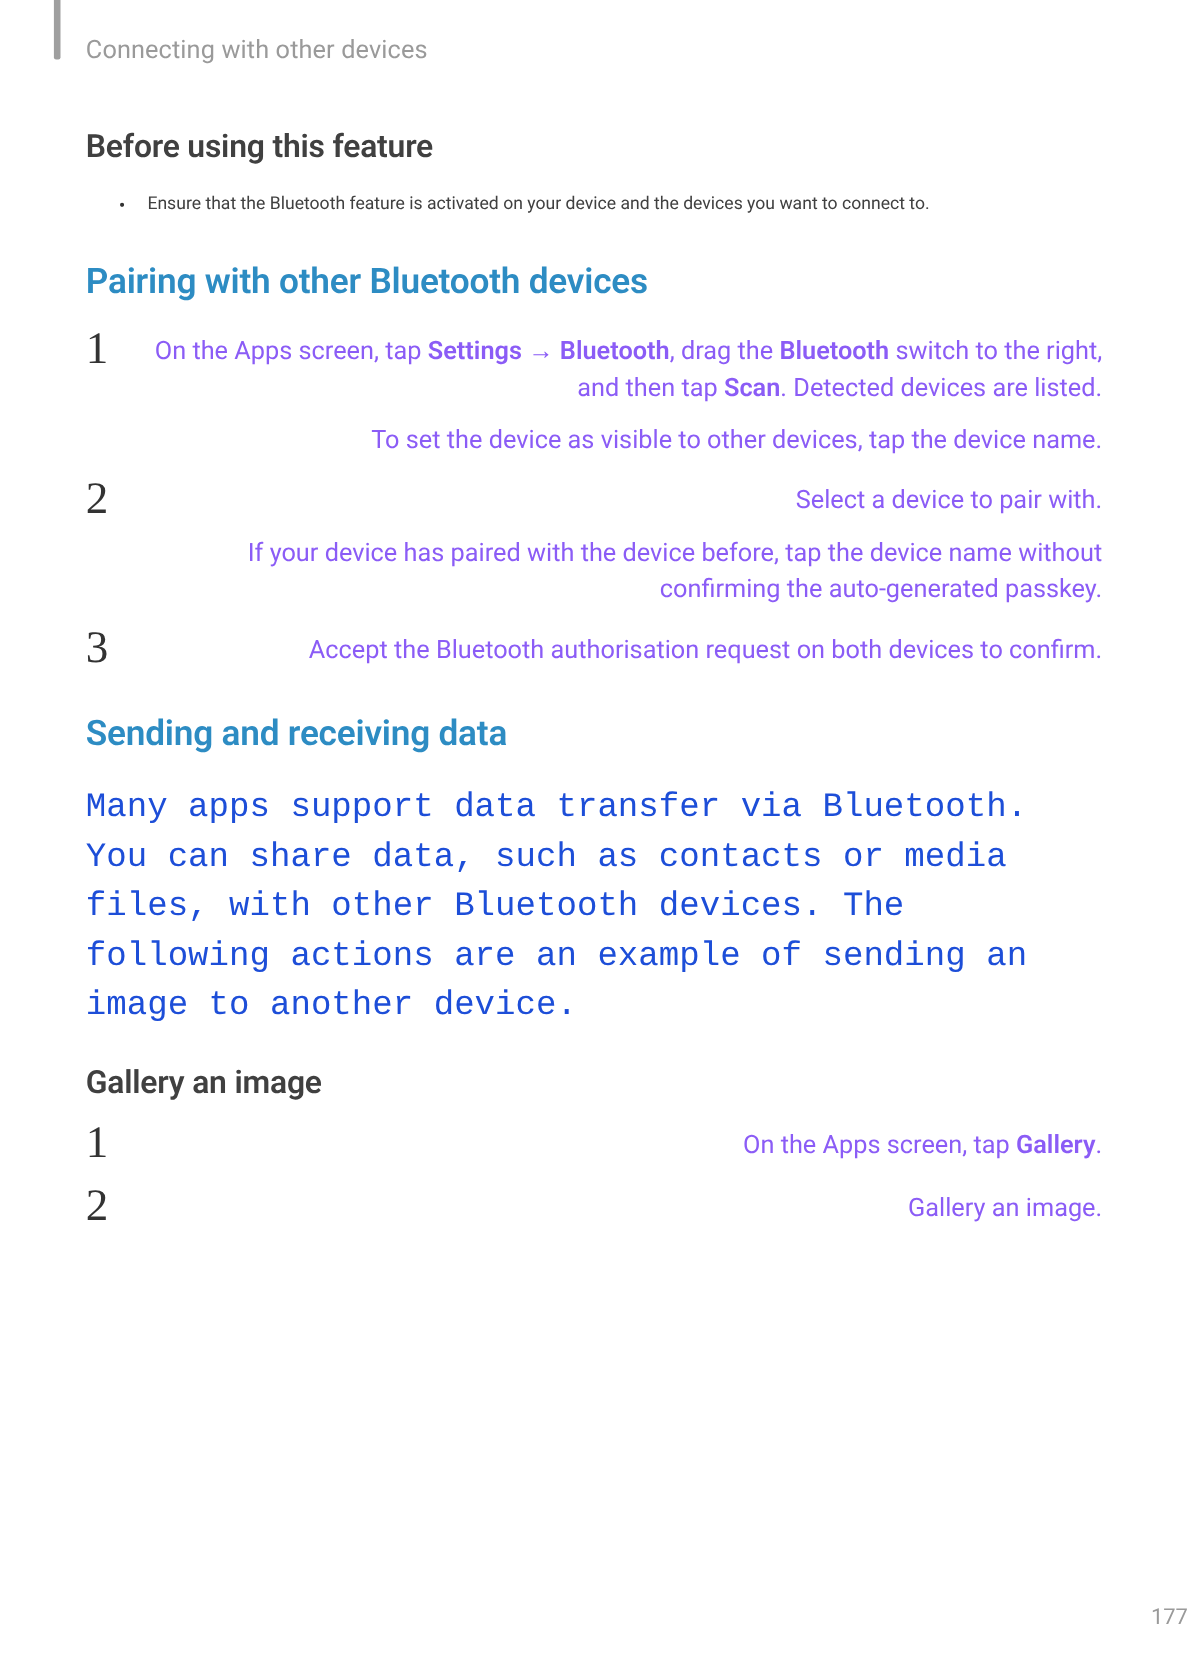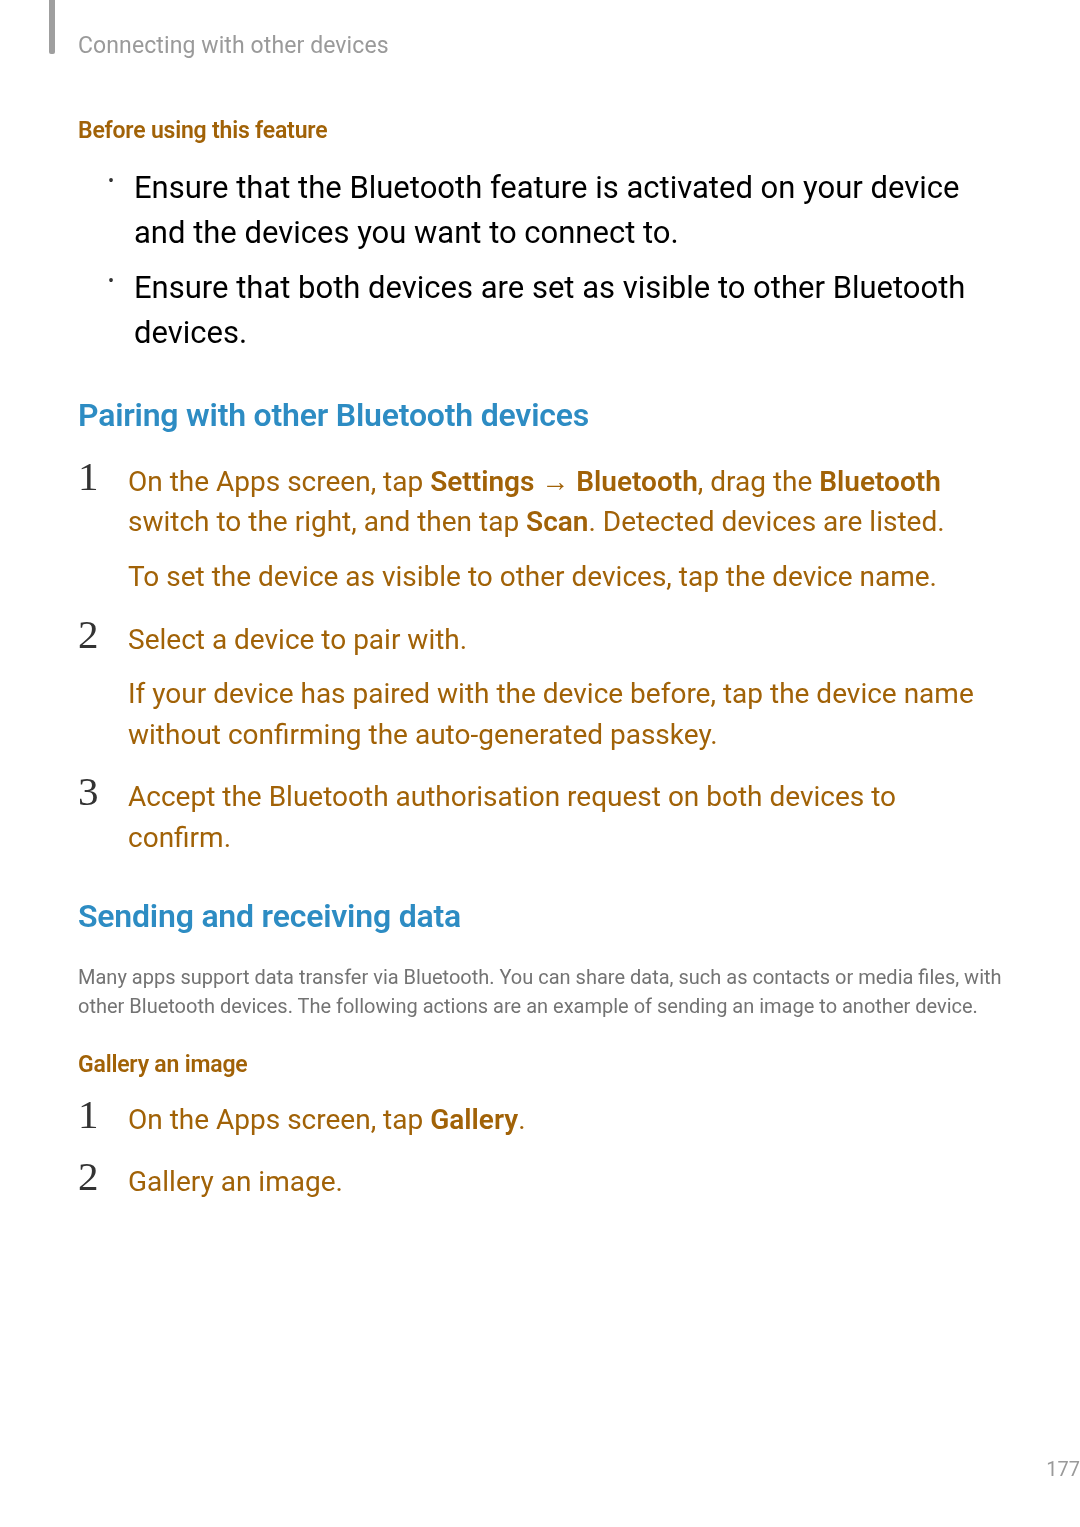--- a/index.html
+++ b/index.html
@@ -29,36 +29,36 @@
     }
     .header-section {
       color: #9a9a9a;
       font-size: 23px;
       font-weight: 400;
       margin-bottom: 58px;
       margin-left: 0;
       letter-spacing: 0.1px;
     }
     .h3 {
-      font-size: 23px;
+      font-size: 29px;
       font-weight: 600;
-      color: #a16207;
+      color: #404040;
       margin-bottom: 22px;
       letter-spacing: -0.2px;
     }
     .bullet-list {
       list-style: none;
       margin-left: 28px;
       margin-bottom: 40px;
     }
     .bullet-list li {
       position: relative;
-      font-size: 31px;
+      font-size: 16px;
       line-height: 1.45;
-      color: #000000;
+      color: #404040;
       padding-left: 28px;
       margin-bottom: 10px;
     }
     .bullet-list li::before {
       content: "•";
       position: absolute;
       left: 2px;
       top: 2px;
       font-size: 18px;
       color: #333;
@@ -80,39 +80,41 @@
       font-size: 41px;
       font-weight: 400;
       color: #333;
       width: 50px;
       flex-shrink: 0;
       line-height: 1.0;
       margin-top: -6px;
       font-family: Georgia, "Times New Roman", serif;
     }
     .num-body {
-      font-size: 28px;
+      font-size: 23px;
       line-height: 1.45;
-      color: #a16207;
+      color: #8b5cf6;
       flex: 1;
+      text-align: right;
     }
     .num-body p {
       margin-bottom: 14px;
     }
     .num-body p:last-child {
       margin-bottom: 0;
     }
     .step-block {
       margin-bottom: 22px;
     }
     .body-p {
-      font-size: 20px;
+      font-size: 31px;
       line-height: 1.45;
-      color: #737373;
+      color: #1d4ed8;
       margin-bottom: 30px;
+      font-family: Liberation Mono, monospace;
     }
     .bold {
       font-weight: 600;
     }
     .arrow {
       font-weight: 400;
     }
     .section-gap {
       margin-top: 38px;
     }
@@ -132,21 +134,20 @@
 <div class="top-marker"></div>
 
 <div class="page">
 
   <div class="header-section">Connecting with other devices</div>
 
   <div class="h3">Before using this feature</div>
 
   <ul class="bullet-list">
     <li>Ensure that the Bluetooth feature is activated on your device and the devices you want to connect to.</li>
-    <li>Ensure that both devices are set as visible to other Bluetooth devices.</li>
   </ul>
 
   <div class="h2">Pairing with other Bluetooth devices</div>
 
   <div class="step-block numbered">
     <div class="big-num">1</div>
     <div class="num-body">
       <p>
         <span>On the Apps screen, tap </span><span class="bold">Settings</span><span class="arrow"> → </span><span class="bold">Bluetooth</span><span>, drag the </span><span class="bold">Bluetooth</span><span> switch to the right, and then tap </span><span class="bold">Scan</span><span>. Detected devices are listed.</span>
       </p>

